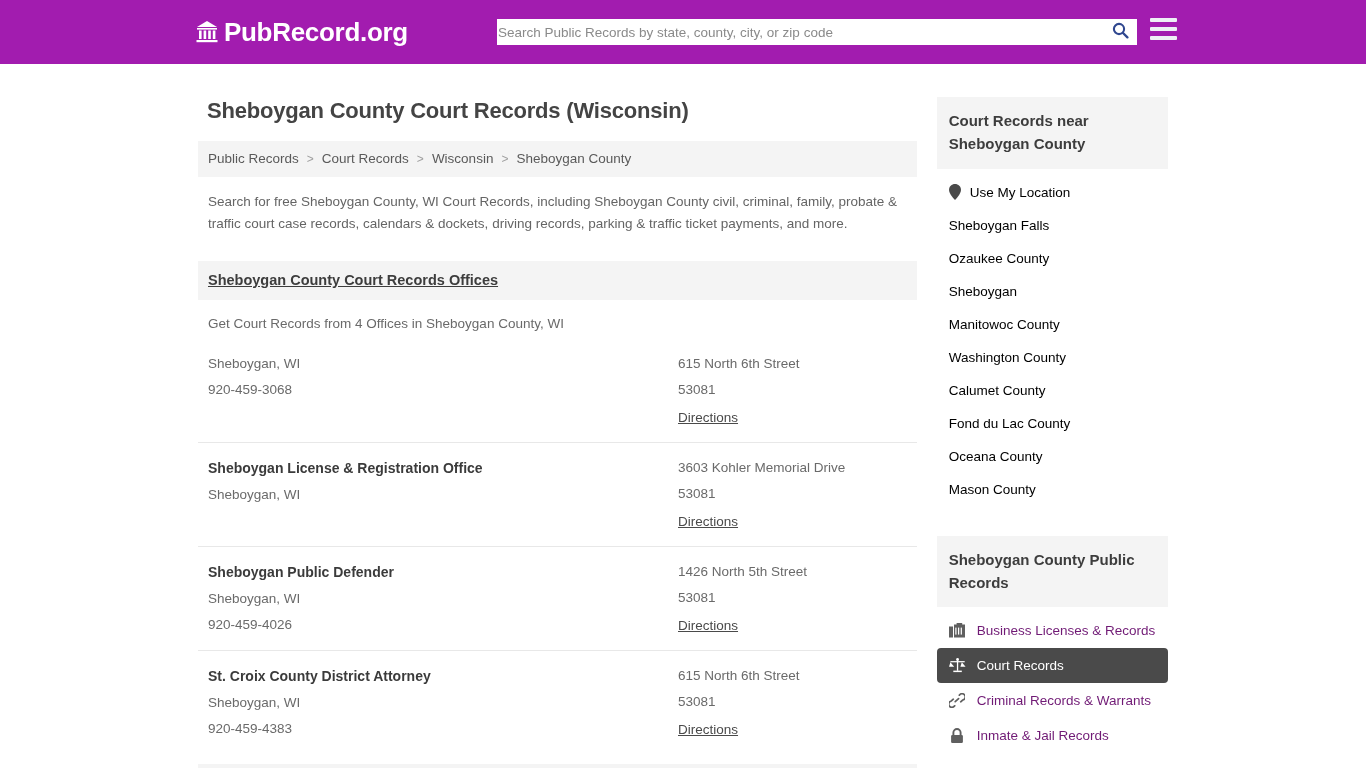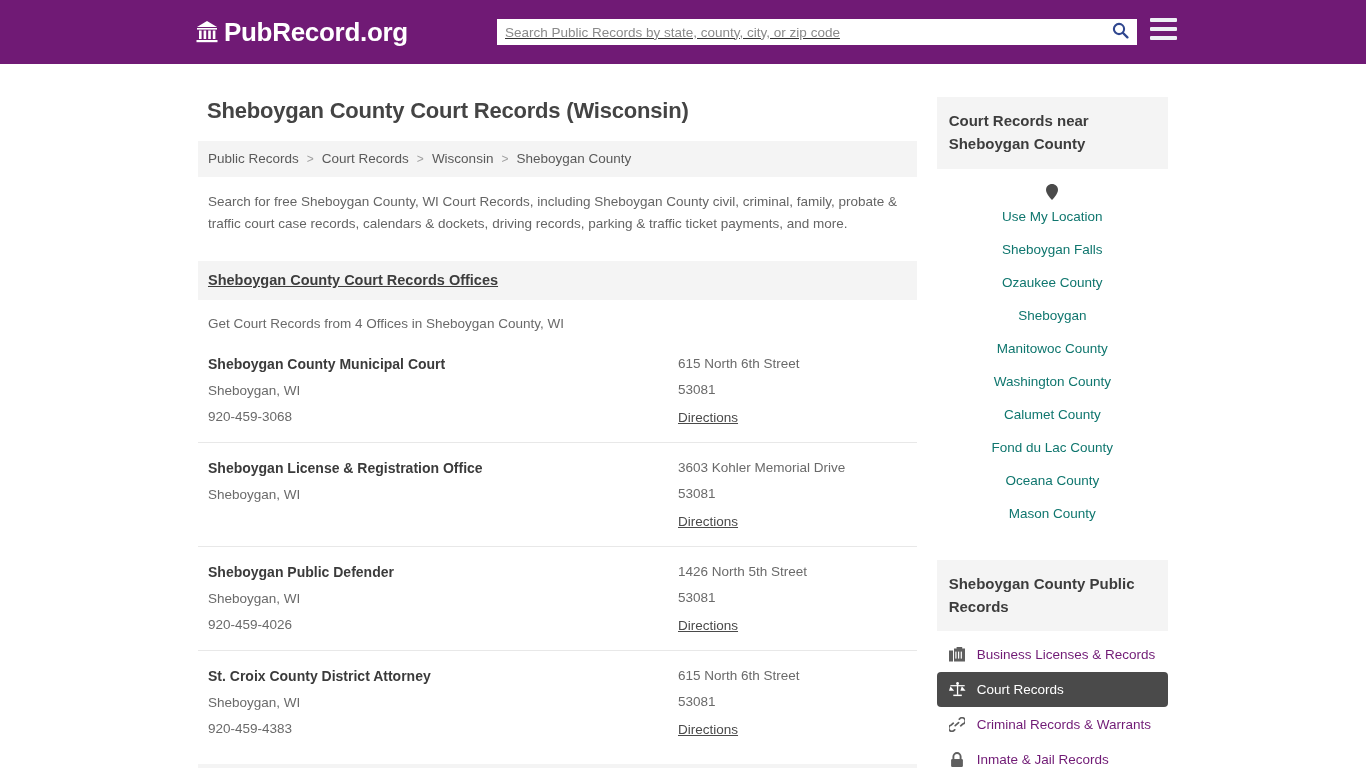--- a/index.html
+++ b/index.html
@@ -7,21 +7,21 @@
     width: 1366px;
     height: 768px;
     overflow: hidden;
     background: #ffffff;
     font-family: "Liberation Sans", sans-serif;
   }
 
   
   .site-header {
     height: 64px;
-    background: #701a75;
+    background: #a21caf;
     display: flex;
     align-items: center;
     position: relative;
   }
   .logo {
     display: flex;
     align-items: center;
     margin-left: 196px;
     gap: 6px;
     text-decoration: none;
@@ -42,26 +42,25 @@
     height: 26px;
     background: #ffffff;
     display: flex;
     align-items: center;
   }
   .search-input {
     flex: 1;
     border: 0;
     outline: 0;
     height: 100%;
-    padding: 0 8px;
+    padding: 0 1px;
     font-family: "Liberation Sans", sans-serif;
     font-size: 13.5px;
     color: #333;
     background: transparent;
-    text-decoration: underline;
   }
   .search-input::placeholder { color: #8a8a8a; }
   .search-btn {
     width: 34px; height: 100%;
     border: 0; background: transparent;
     display: flex; align-items: center; justify-content: center;
     cursor: pointer;
   }
   .hamburger {
     position: absolute;
@@ -174,29 +173,28 @@
     background: #F4F4F4;
     font-size: 15px;
     font-weight: bold;
     color: #3d3d3d;
     line-height: 1.55;
     padding: 12px 12px 13px 12px;
   }
   .side-list { padding: 6px 0 0 0; }
   .side-link {
     display: flex;
-    align-items: center;
+    align-items: flex-end;
     gap: 9px;
     font-size: 13.5px;
-    color: #0f766e;
+    color: #000000;
     padding: 9px 12px 9px 12px;
     text-decoration: none;
     cursor: pointer;
     white-space: nowrap;
-    flex-direction: column;
   }
   .pin-icon { width: 12px; height: 16px; display: block; flex: 0 0 auto; }
 
   .records-head { margin-top: 30px; }
   .records-list { padding-top: 6px; }
   .record-link {
     display: flex;
     align-items: center;
     gap: 11px;
     font-size: 13.5px;
@@ -273,21 +271,20 @@
 
       <p class="intro">Search for free Sheboygan County, WI Court Records, including Sheboygan County civil, criminal, family, probate &amp; traffic court case records, calendars &amp; dockets, driving records, parking &amp; traffic ticket payments, and more.</p>
 
       <div class="section-head">Sheboygan County Court Records Offices</div>
       <p class="section-note">Get Court Records from 4 Offices in Sheboygan County, WI</p>
 
       <div class="office-list">
 
         <div class="office-row">
           <div class="office-left">
-            <div class="office-name">Sheboygan County Municipal Court</div>
             <div class="office-city">Sheboygan, WI</div>
             <div class="office-phone">920-459-3068</div>
           </div>
           <div class="office-right">
             <div class="office-street">615 North 6th Street</div>
             <div class="office-zip">53081</div>
             <div style="height:11px"></div>
             <a class="directions" href="#">Directions</a>
           </div>
         </div>

